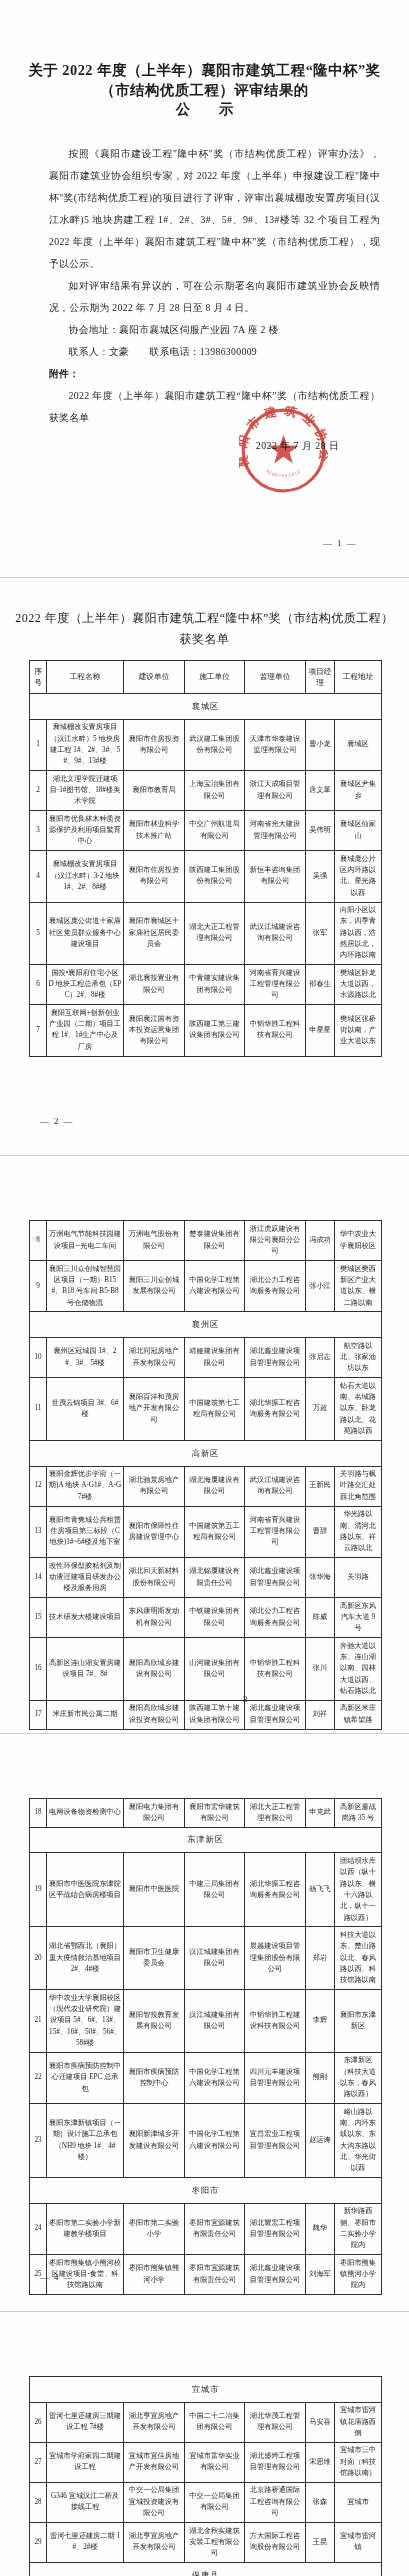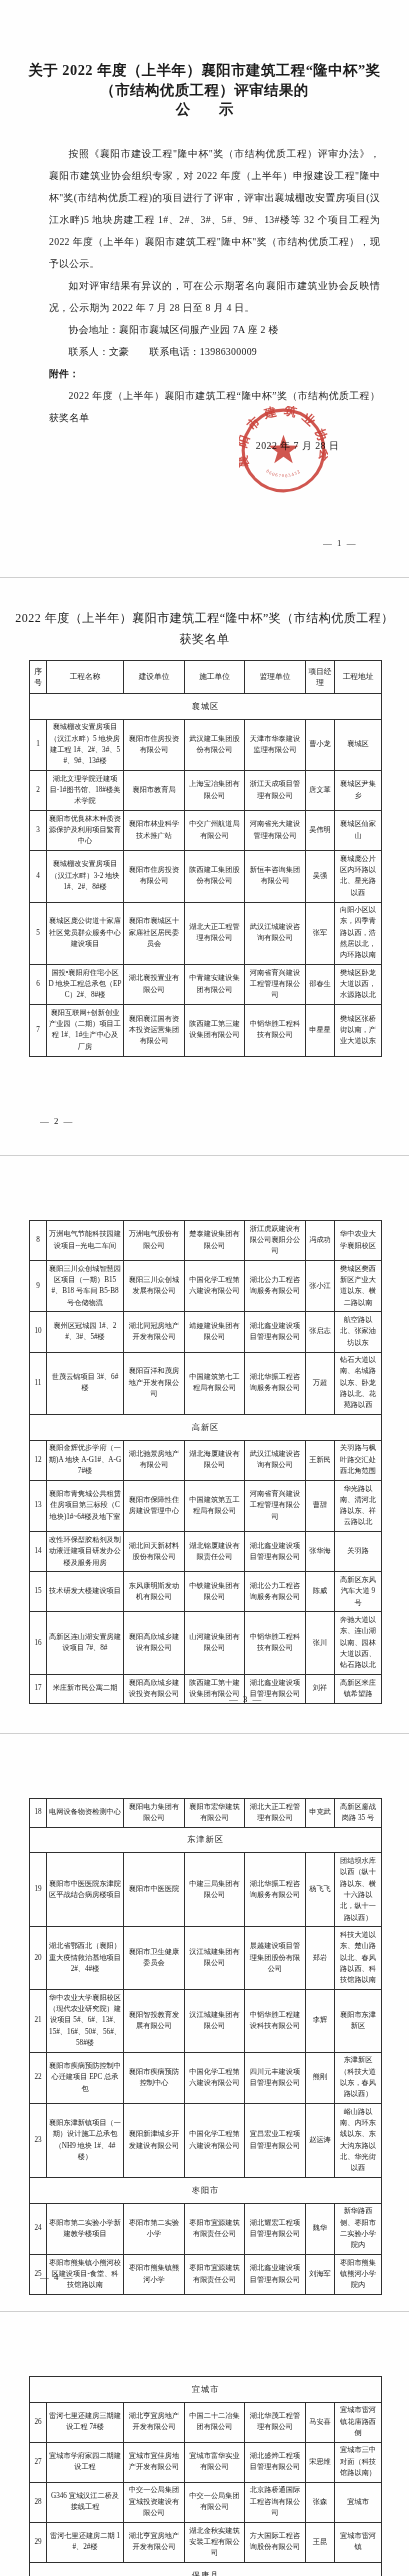--- a/index.html
+++ b/index.html
@@ -228,20 +228,23 @@
             </tr>
             <tr>
               <td>9</td>
               <td>襄阳三川众创城智慧园区项目（一期）B15#、B18 号车间 B5-B8 号仓储物流</td>
               <td>襄阳三川众创城发展有限公司</td>
               <td>中国化学工程第六建设有限公司</td>
               <td>湖北公力工程咨询服务有限公司</td>
               <td>张小江</td>
               <td>樊城区樊西新区产业大道以东、横二路以南</td>
             </tr>
+            <tr class="section-row">
+              <td colspan="7">襄州区</td>
+            </tr>
             <tr>
               <td>10</td>
               <td>襄州区冠城园 1#、2#、3#、5#楼</td>
               <td>湖北同冠房地产开发有限公司</td>
               <td>靖娅建设集团有限公司</td>
               <td>湖北鑫业建设项目管理有限公司</td>
               <td>张启志</td>
               <td>航空路以北、张家油坊以东</td>
             </tr>
             <tr>

